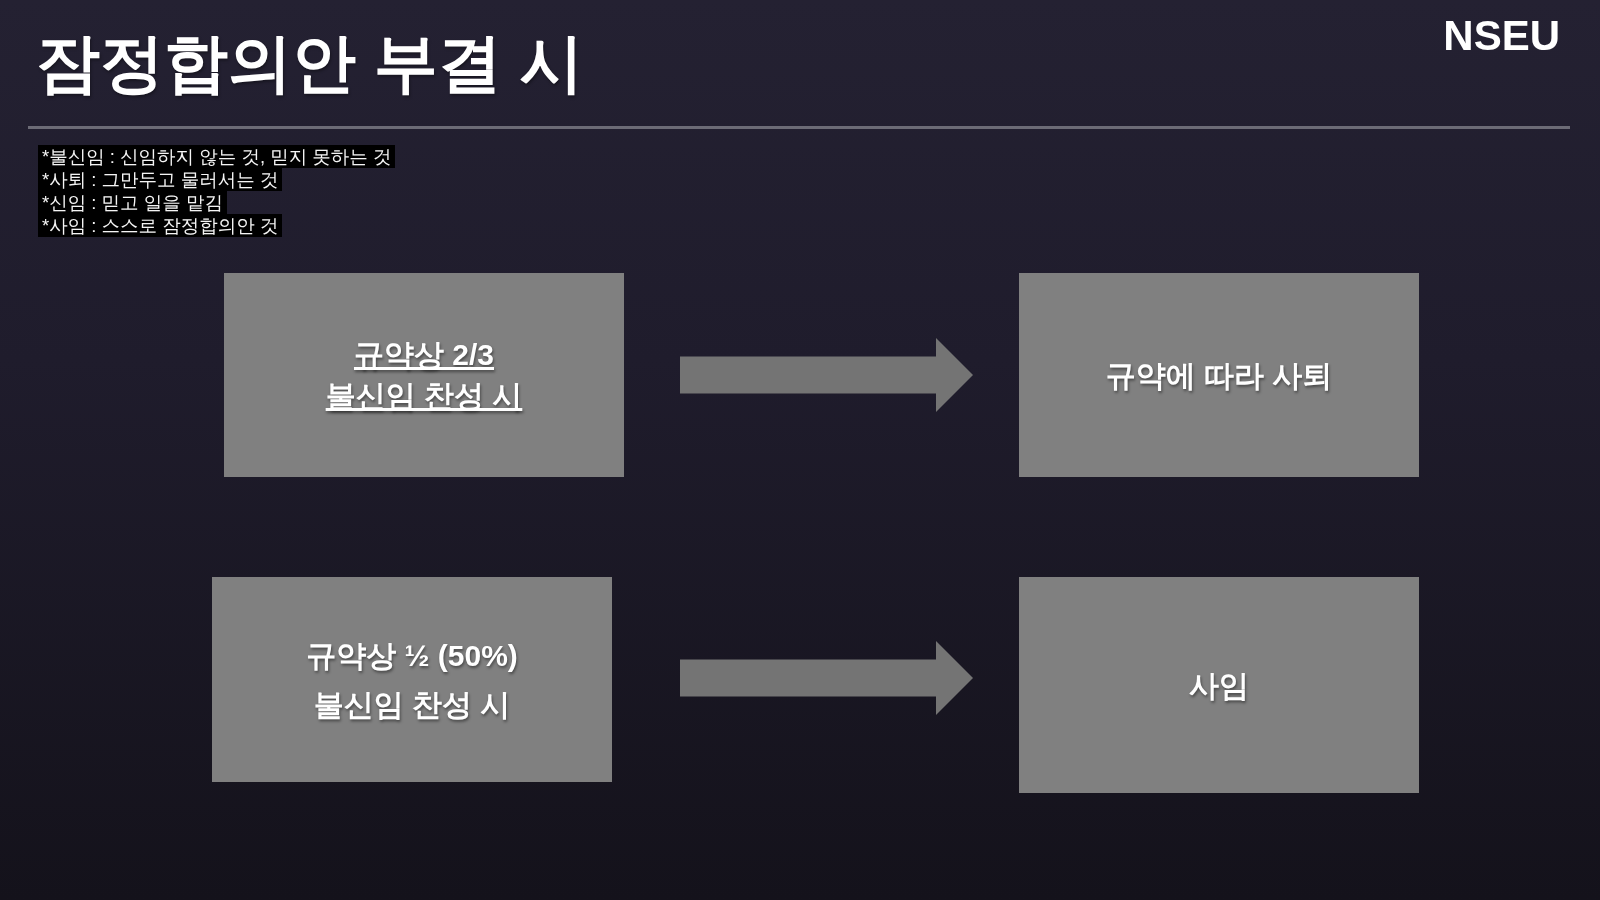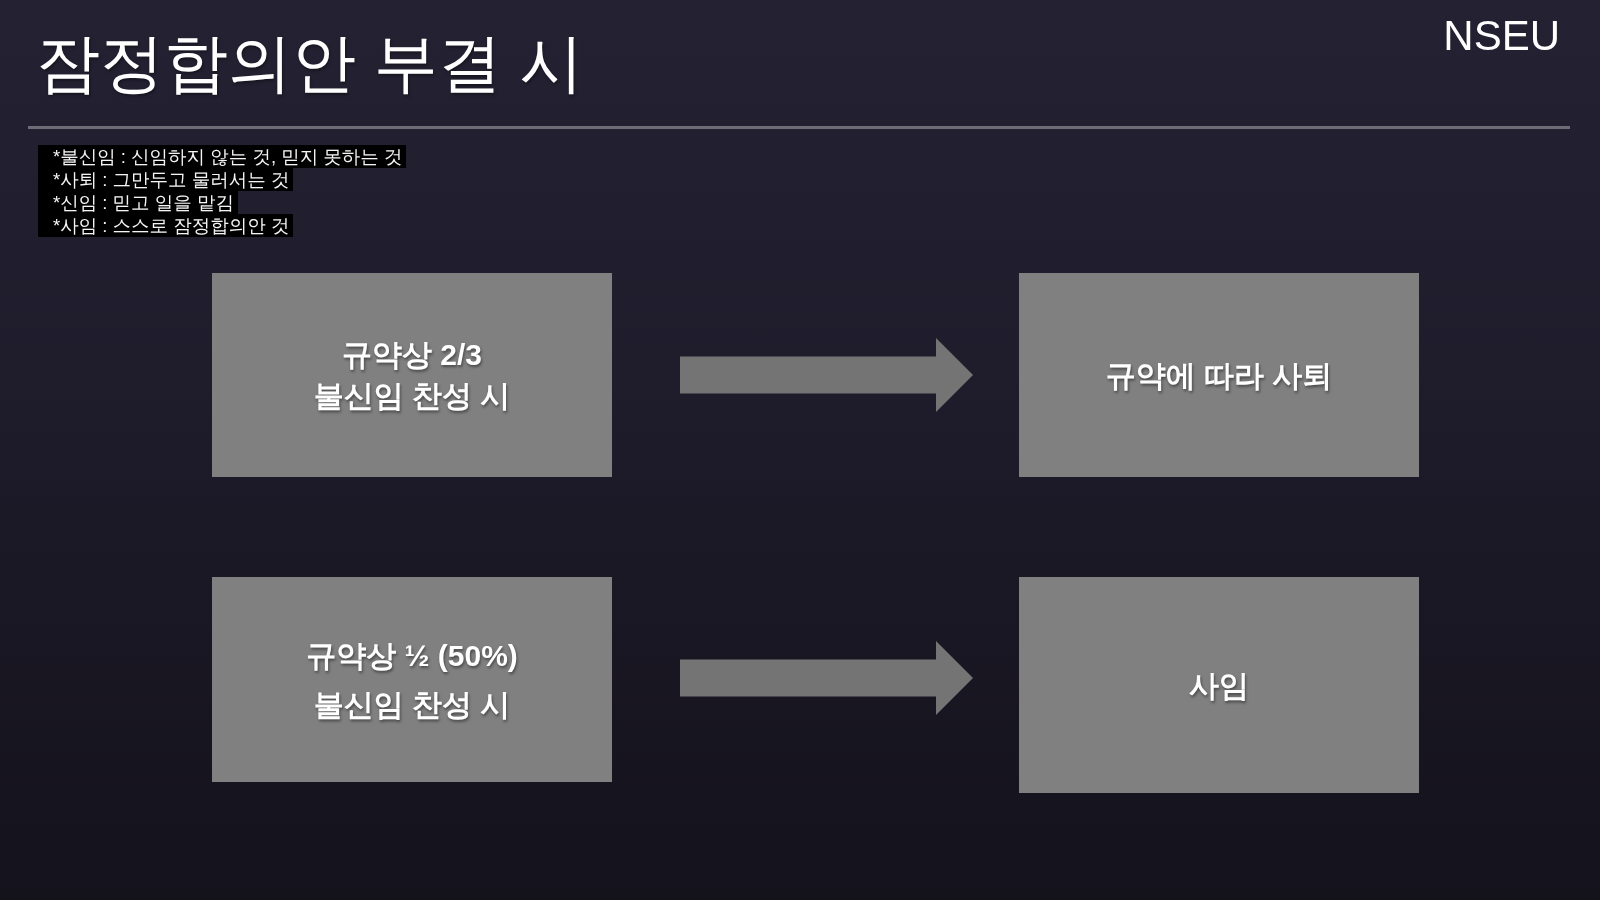--- a/index.html
+++ b/index.html
@@ -13,32 +13,32 @@
     width: 1600px;
     height: 900px;
     background: linear-gradient(180deg, #242132 0%, #1f1c2c 40%, #14121b 100%);
     color: #ffffff;
   }
   .slide-title {
     position: absolute;
     left: 36px;
     top: 20px;
     font-size: 64px;
-    font-weight: 400;
+    font-weight: 700;
     letter-spacing: 0px;
     color: #ffffff;
     text-shadow: 1px 2px 3px rgba(0,0,0,0.35);
     white-space: nowrap;
   }
   .logo {
     position: absolute;
     right: 40px;
     top: 12px;
     font-size: 42px;
-    font-weight: 400;
+    font-weight: 700;
     color: #ffffff;
     white-space: nowrap;
   }
   .divider {
     position: absolute;
     left: 28px;
     top: 126px;
     width: 1542px;
     height: 3px;
     background: #6c6b76;
@@ -49,39 +49,39 @@
     left: 38px;
     top: 145px;
     font-size: 18.5px;
     line-height: 23px;
     color: #f5f5f5;
   }
   .note-line { display: block; }
   .note-line span {
     display: inline-block;
     background: #000000;
-    padding: 0 4px 0 15px;
+    padding: 0 4px 0 4px;
   }
   .flow-box {
     position: absolute;
     width: 400px;
     height: 204px;
     background: #808080;
     display: flex;
     flex-direction: column;
     justify-content: center;
     align-items: center;
     text-align: center;
     font-size: 30px;
     font-weight: 700;
     line-height: 41px;
     color: #ffffff;
     text-shadow: 1px 2px 3px rgba(0,0,0,0.45);
   }
-  .box-src-1 { left: 212px; top: 273px; }
+  .box-src-1 { left: 224px; top: 273px; text-decoration: underline; }
   .box-res-1 { left: 1019px; top: 273px; }
   .box-src-2 { left: 212px; top: 577px; height: 205px; gap: 8px; }
   .box-res-2 { left: 1019px; top: 577px; height: 216px; }
   .flow-arrow {
     position: absolute;
     left: 680px;
     width: 293px;
     height: 74px;
   }
   .arrow-1 { top: 338px; }

